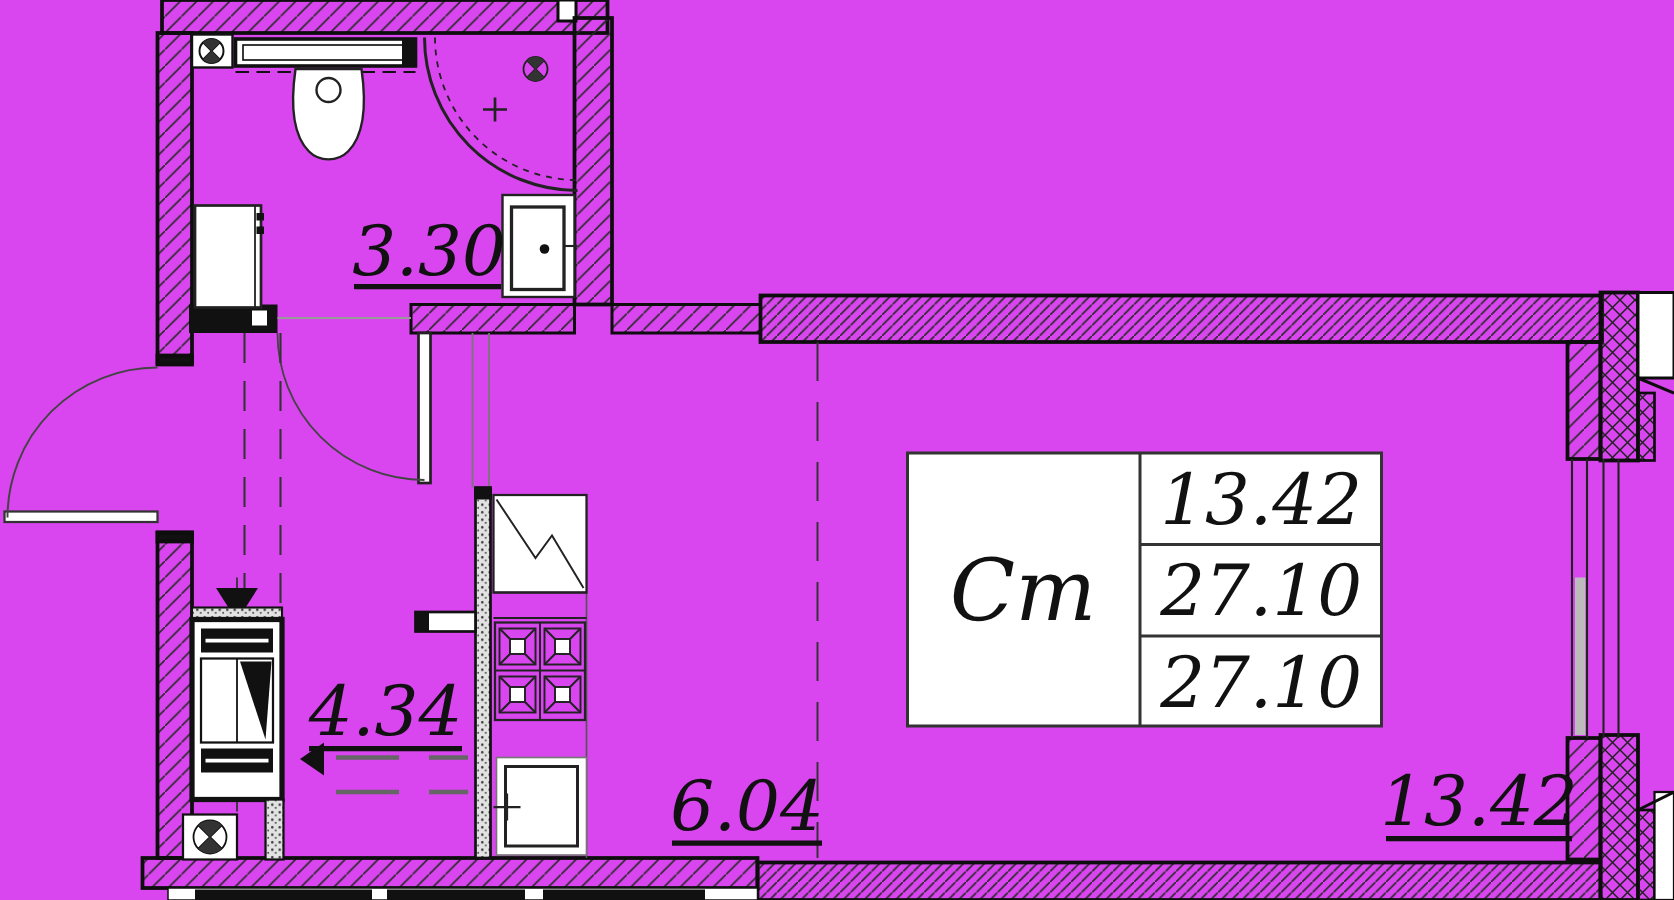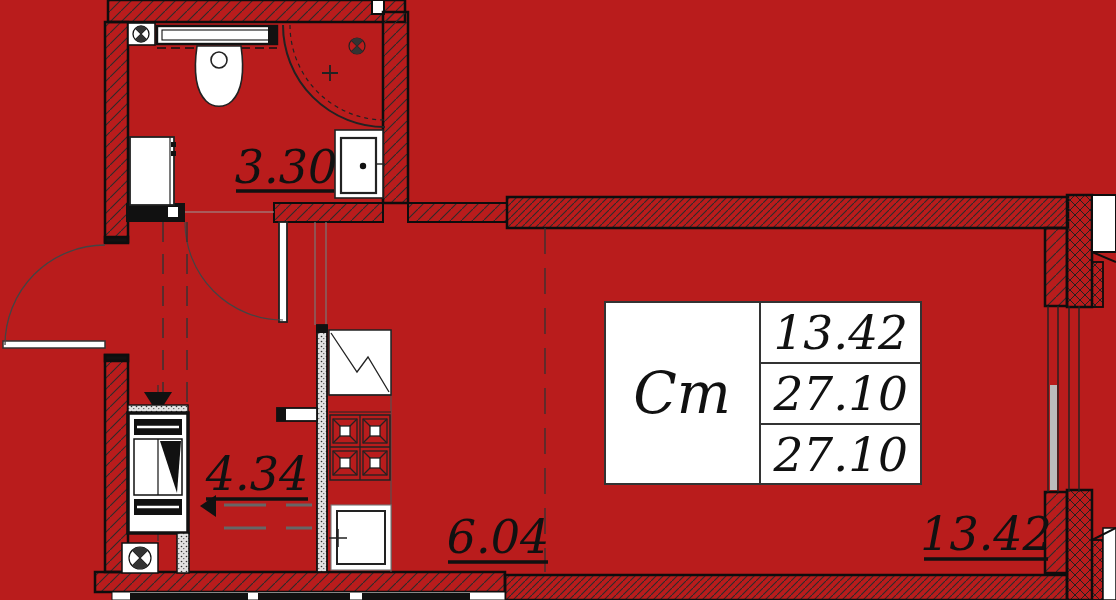--- a/index.html
+++ b/index.html
@@ -1,16 +1,16 @@
 <!DOCTYPE html>
 <html><head>
 <meta charset="utf-8">
 <style>
   html,body{margin:0;padding:0;background:#ffffff;}
-  .stage{width:1116px;height:600px;position:relative;background:#b91c1c;overflow:hidden;}
+  .stage{width:1116px;height:600px;position:relative;background:#d946ef;overflow:hidden;}
   svg{display:block;}
   .lbl{font-family:"DejaVu Serif",serif;font-style:italic;fill:#111;}
   .room-lbl{font-size:46px;}
   .tbl-num{font-size:47px;}
   .tbl-type{font-size:57px;}
 </style>
 </head>
 <body>
 
 <div class="stage">

